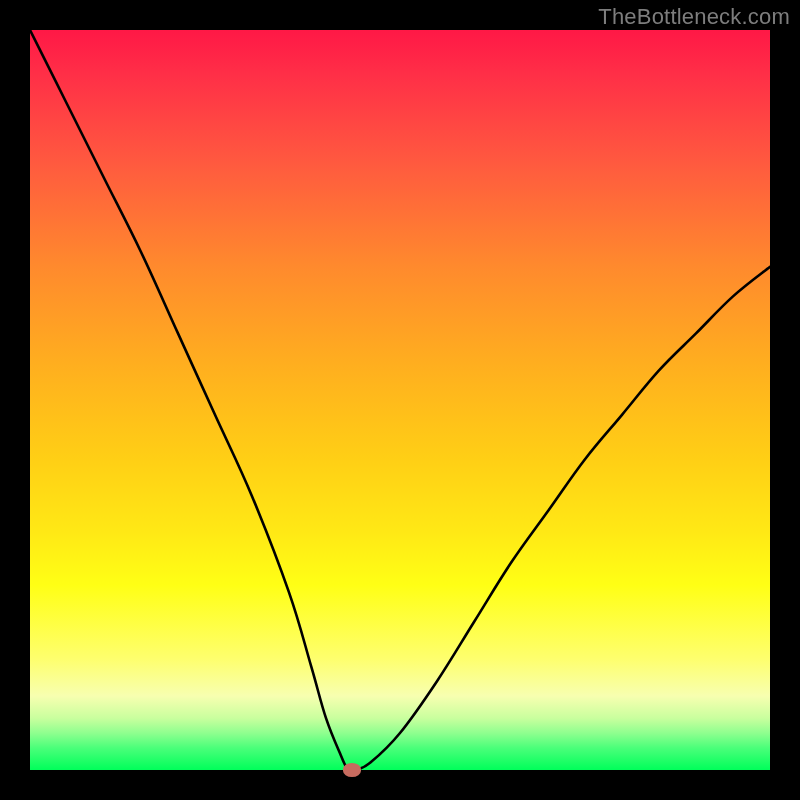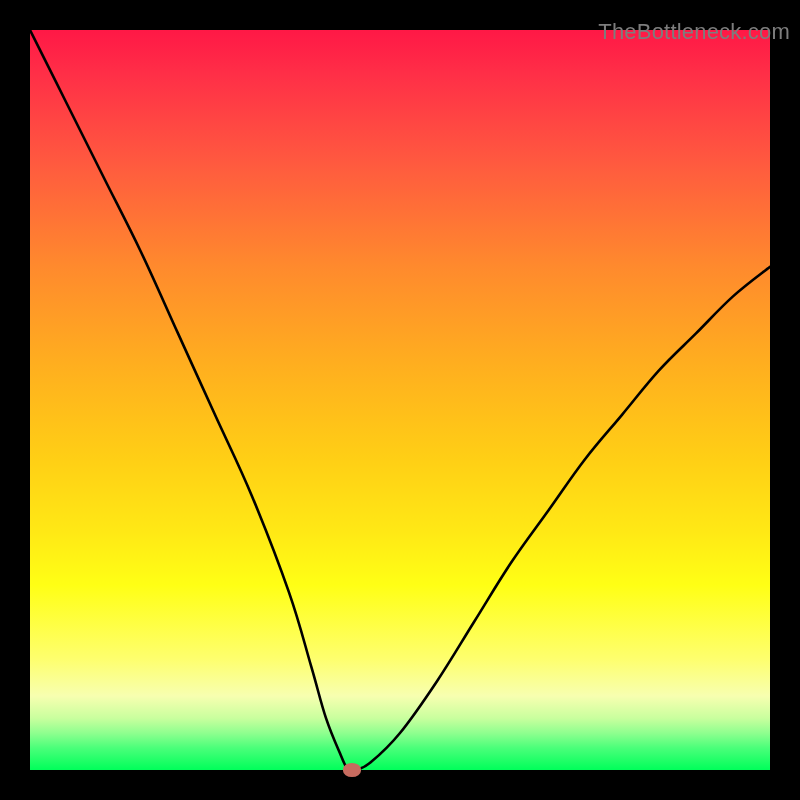--- a/index.html
+++ b/index.html
@@ -51,21 +51,21 @@
   .marker {
     position: absolute;
     width: 18px;
     height: 14px;
     border-radius: 10px / 7px;
     background: #c76b5f;
     transform: translate(-50%, -50%);
   }
   .watermark {
     position: absolute;
-    top: 19px;
+    top: 4px;
     right: 10px;
     color: #7d7d7d;
     font-size: 22px;
     letter-spacing: 0.2px;
     user-select: none;
   }
 </style>
 </head>
 <body>
 

